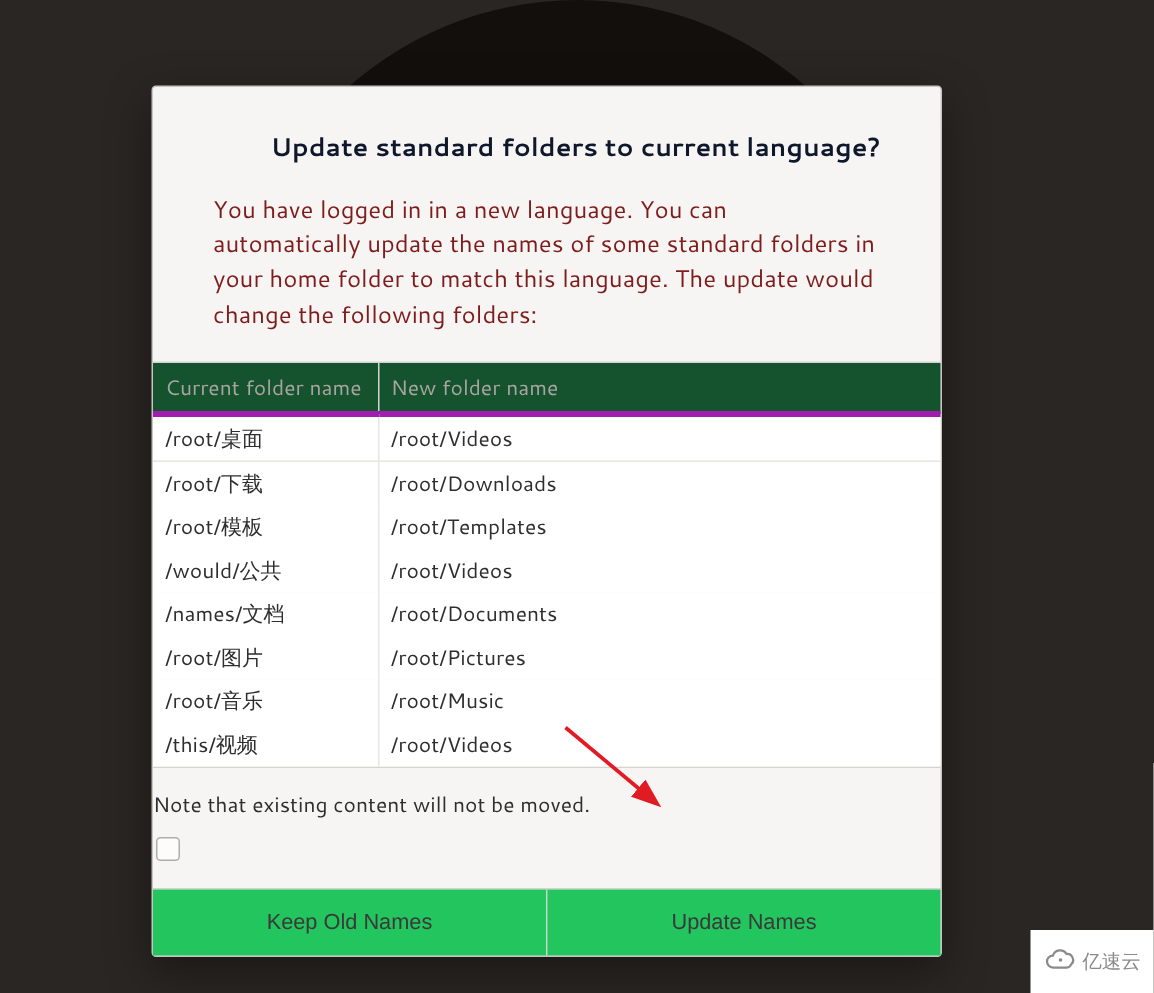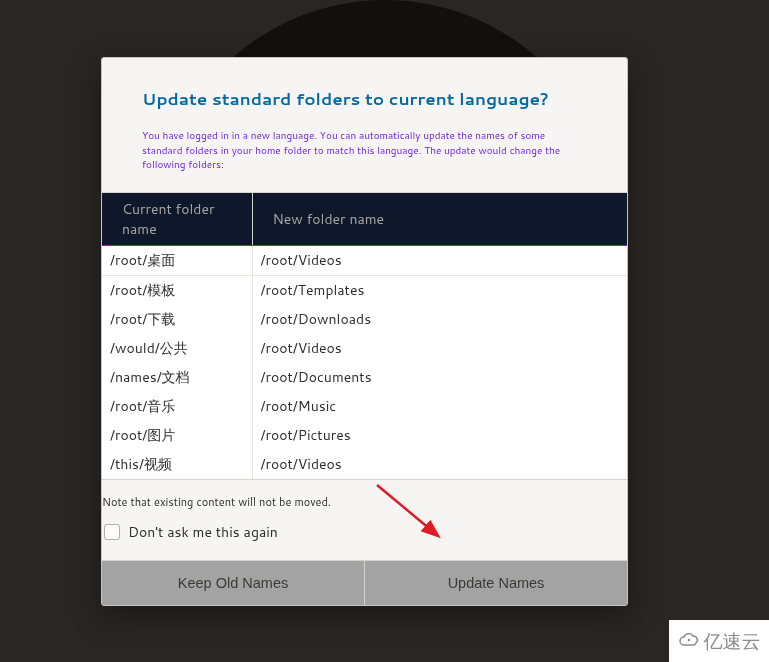--- a/index.html
+++ b/index.html
@@ -31,58 +31,58 @@
       border-radius: 3px;
       box-shadow: 0 10px 30px rgba(0,0,0,0.4);
       color: #2e2e2e;
     }
     .dialog-header {
       padding: 28px 40px 20px;
     }
     .dialog-title {
       font-size: 17px;
       font-weight: 700;
-      text-align: left;
-      color: #0369a1;
+      text-align: right;
+      color: #0f172a;
       margin-bottom: 18px;
     }
     .dialog-text {
-      font-size: 10px;
-      color: #6d28d9;
+      font-size: 16px;
+      color: #7f1d1d;
       line-height: 1.45;
     }
     .table-wrap {
       border: 1px solid #d5d3cf;
       border-left: none;
       border-right: none;
       margin: 0;
     }
     table {
       width: 100%;
       border-collapse: collapse;
       font-size: 14px;
     }
     thead th {
       text-align: left;
       font-weight: 400;
       color: #a8a5a1;
-      padding: 6px 20px;
-      background: #0f172a;
-      border-bottom: 1px solid #a21caf;
+      padding: 6px 8px;
+      background: #14532d;
+      border-bottom: 4px solid #a21caf;
     }
     thead th:first-child { width: 150px; border-right: 1px solid #d5d3cf; }
     tbody td {
       padding: 4.5px 8px;
       color: #2e2e2e;
       background: #fff;
     }
     tbody tr:first-child td { border-bottom: 1px solid #e8e6e3; }
     tbody td:first-child { border-right: 1px solid #e8e6e3; }
     .note {
-      font-size: 11px;
+      font-size: 14px;
       color: #2e2e2e;
       padding: 14px 15px 8px 0;
       margin-left: -1px;
     }
     .checkbox-row {
       display: flex;
       align-items: center;
       gap: 8px;
       padding: 4px 0 18px 0;
       margin-left: 2px;
@@ -94,46 +94,46 @@
       border-radius: 3px;
       appearance: none;
       background: #fdfcfb;
     }
     .buttons {
       display: flex;
       border-top: 1px solid #d5d3cf;
     }
     .btn {
       flex: 1;
-      background: #a3a3a3;
+      background: #22c55e;
       border: none;
       padding: 14px 0;
       font-size: 14.5px;
       color: #3a3a38;
       cursor: pointer;
     }
     .btn:first-child { border-right: 1px solid #d5d3cf; }
     .arrow {
       position: absolute;
       left: 372px;
       top: 480px;
       pointer-events: none;
     }
     .watermark {
       position: absolute;
       right: 0;
       bottom: 0;
-      width: 100px;
+      width: 82px;
       height: 42px;
       background: #fff;
       display: flex;
       align-items: center;
       justify-content: center;
       color: #8a8a8a;
-      font-size: 19px;
+      font-size: 13px;
       gap: 4px;
     }
     .watermark .cloud { font-size: 18px; line-height: 1; }
   </style>
 </head>
 <body>
 
 <div class="bg-circle"></div>
 
 <div class="dialog">
@@ -149,58 +149,57 @@
           <th>Current folder name</th>
           <th>New folder name</th>
         </tr>
       </thead>
       <tbody id="folder-rows">
           <tr>
             <td>/root/桌面</td>
             <td>/root/Videos</td>
           </tr>
           <tr>
+            <td>/root/下载</td>
+            <td>/root/Downloads</td>
+          </tr>
+          <tr>
             <td>/root/模板</td>
             <td>/root/Templates</td>
           </tr>
           <tr>
-            <td>/root/下载</td>
-            <td>/root/Downloads</td>
-          </tr>
-          <tr>
             <td>/would/公共</td>
             <td>/root/Videos</td>
           </tr>
           <tr>
             <td>/names/文档</td>
             <td>/root/Documents</td>
           </tr>
           <tr>
+            <td>/root/图片</td>
+            <td>/root/Pictures</td>
+          </tr>
+          <tr>
             <td>/root/音乐</td>
             <td>/root/Music</td>
-          </tr>
-          <tr>
-            <td>/root/图片</td>
-            <td>/root/Pictures</td>
           </tr>
           <tr>
             <td>/this/视频</td>
             <td>/root/Videos</td>
           </tr>
         </tbody>
     </table>
   </div>
 
   <div style="padding:0 0 0 0;"></div>
 
   <div style="padding-left:0;">
     <div class="note" style="margin-left:0; padding-left:0;">Note that existing content will not be moved.</div>
     <div class="checkbox-row">
       <input type="checkbox" style="">
-      <span>Don't ask me this again</span>
     </div>
   </div>
 
   <div class="buttons">
     <button class="btn">Keep Old Names</button>
     <button class="btn">Update Names</button>
   </div>
 </div>
 
 <svg class="arrow" width="80" height="70">

